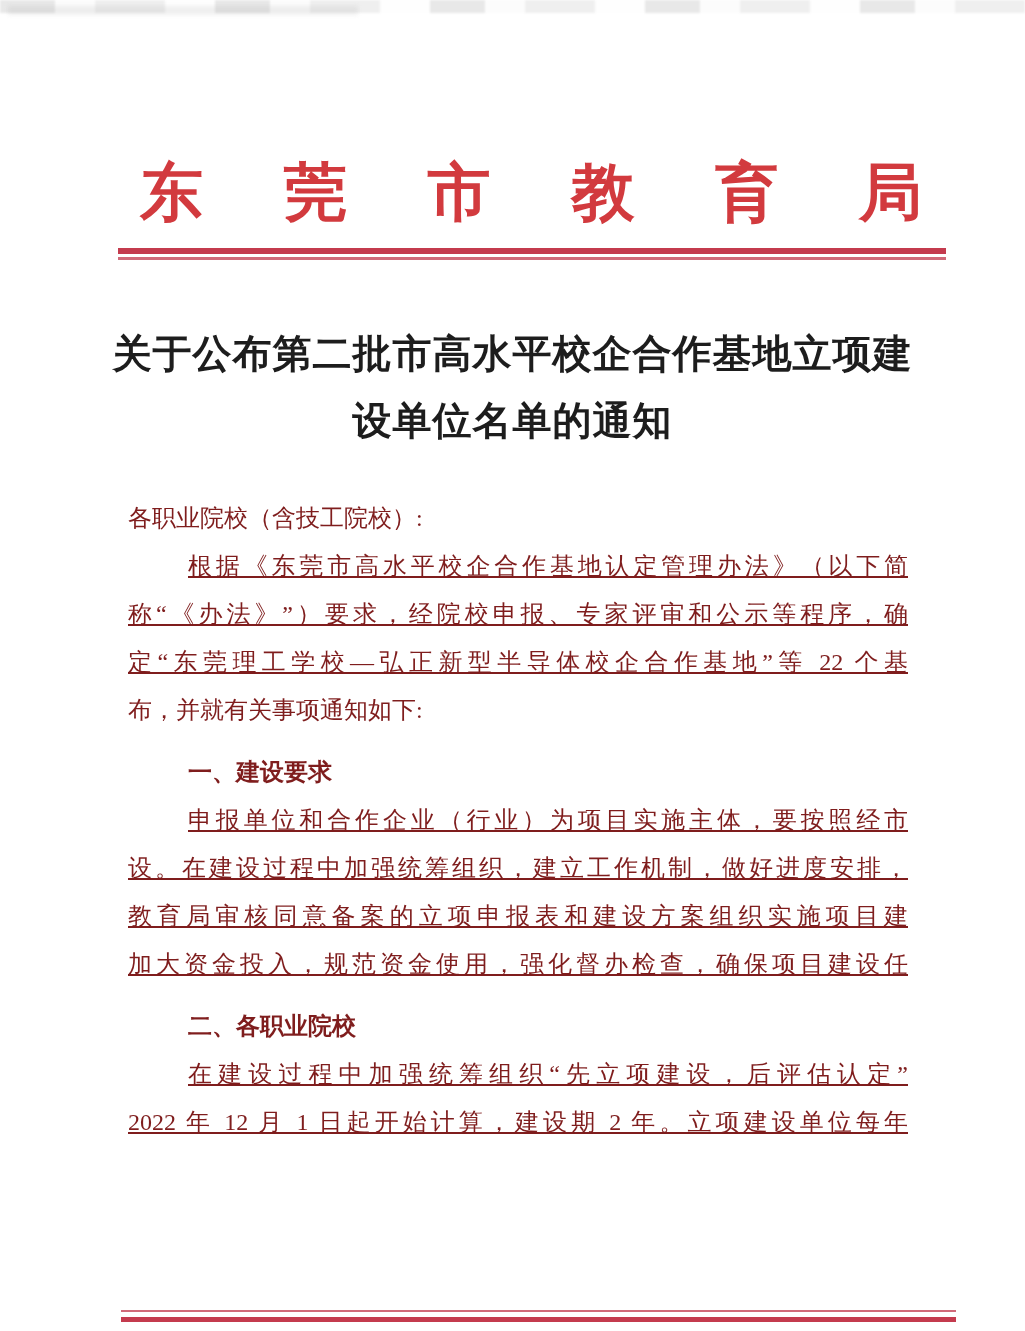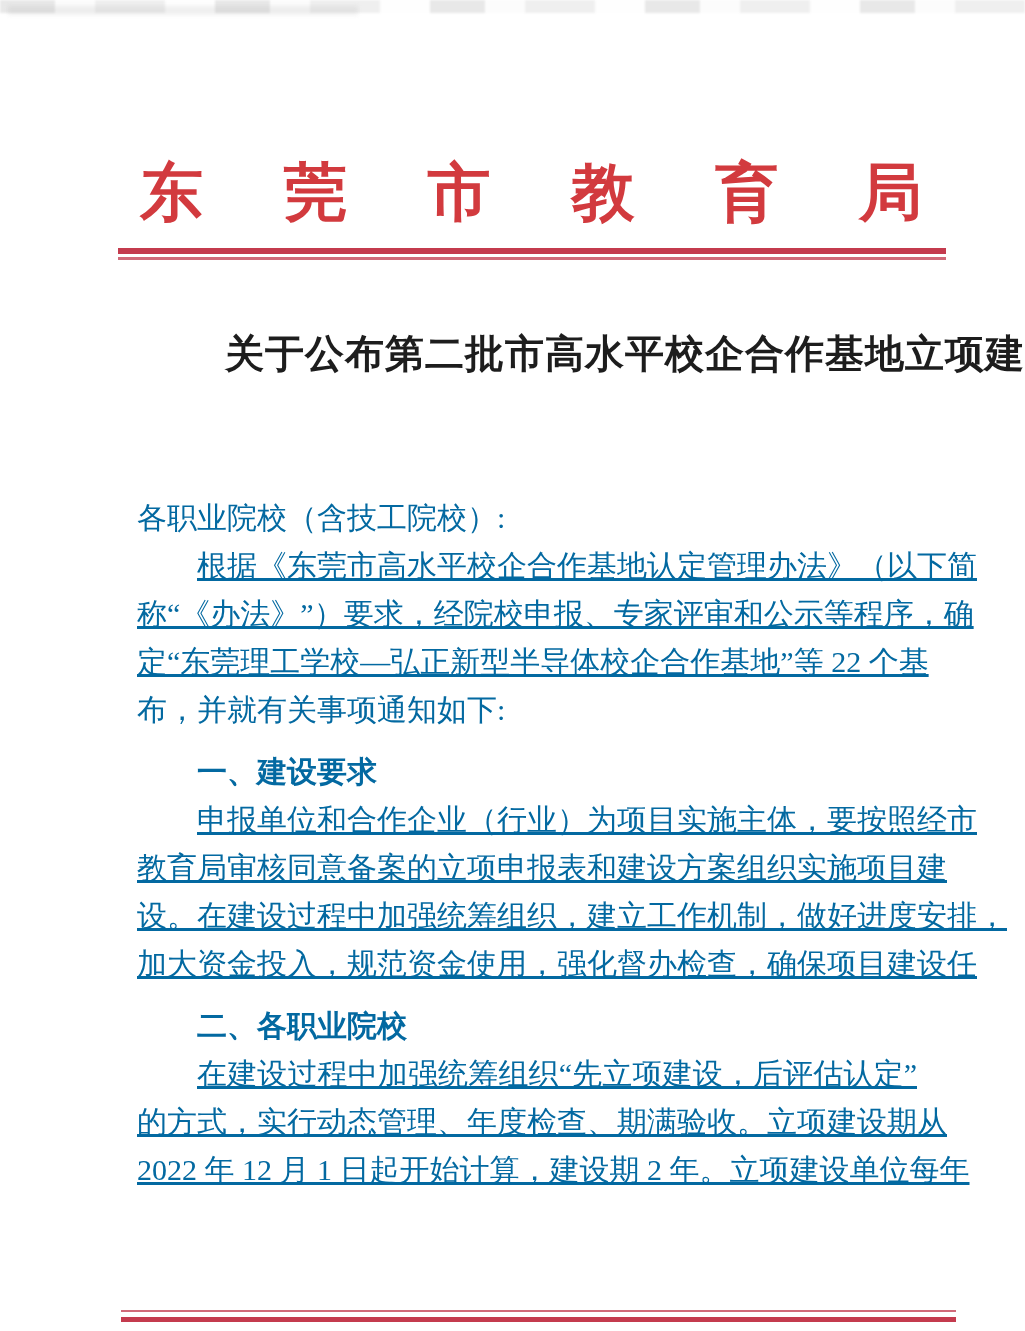--- a/index.html
+++ b/index.html
@@ -48,31 +48,31 @@
     position: absolute; top: 1310px; left: 121px; width: 835px; height: 12px;
     box-sizing: border-box;
     border-top: 2px solid #d06a79;
     border-bottom: 5px solid #c43b4e;
     background: transparent;
   }
 
   
   .doc-title {
     position: absolute; top: 320px; left: 0; width: 1025px;
-    text-align: right;
+    text-align: center;
     font-size: 39px; line-height: 67px;
     font-weight: 700; color: #1d1d1d;
     letter-spacing: 1px;
   }
 
   
   .body-text {
-    position: absolute; top: 494px; left: 137px; width: 780px;
-    font-size: 30px; line-height: 48px;
-    color: #0369a1;
+    position: absolute; top: 494px; left: 128px; width: 780px;
+    font-size: 24px; line-height: 48px;
+    color: #7f1d1d;
     text-align: left;
   }
   .body-line { height: 48px; white-space: nowrap; }
   .body-line.indent { text-indent: 60px; }
   .body-line.heading { font-weight: 700; font-family: "Liberation Sans", "DejaVu Sans", sans-serif; margin-top: 14px; }
   .body-line.fill { text-align: justify; text-align-last: justify; text-decoration: underline; }
 </style>
 </head>
 <body>
 
@@ -87,34 +87,34 @@
       <span>市</span>
       <span>教</span>
       <span>育</span>
       <span>局</span>
     </div>
 
   <div class="rule-top"></div>
 
   <div class="doc-title">
     <div>关于公布第二批市高水平校企合作基地立项建</div>
+    <div>设单位名单的通知</div>
   </div>
 
   <div class="body-text">
     <div class="body-line">各职业院校（含技工院校）:</div>
     <div class="body-line indent fill">根据《东莞市高水平校企合作基地认定管理办法》（以下简</div>
     <div class="body-line fill">称“《办法》”）要求，经院校申报、专家评审和公示等程序，确</div>
     <div class="body-line fill">定“东莞理工学校—弘正新型半导体校企合作基地”等 22 个基</div>
     <div class="body-line">布，并就有关事项通知如下:</div>
     <div class="body-line indent heading">一、建设要求</div>
     <div class="body-line indent fill">申报单位和合作企业（行业）为项目实施主体，要按照经市</div>
+    <div class="body-line fill">设。在建设过程中加强统筹组织，建立工作机制，做好进度安排，</div>
     <div class="body-line fill">教育局审核同意备案的立项申报表和建设方案组织实施项目建</div>
-    <div class="body-line fill">设。在建设过程中加强统筹组织，建立工作机制，做好进度安排，</div>
     <div class="body-line fill">加大资金投入，规范资金使用，强化督办检查，确保项目建设任</div>
     <div class="body-line indent heading">二、各职业院校</div>
     <div class="body-line indent fill">在建设过程中加强统筹组织“先立项建设，后评估认定”</div>
-    <div class="body-line fill">的方式，实行动态管理、年度检查、期满验收。立项建设期从</div>
     <div class="body-line fill">2022 年 12 月 1 日起开始计算，建设期 2 年。立项建设单位每年</div>
   </div>
 
   <div class="rule-bottom"></div>
 
 </div>
 
 </body></html>

